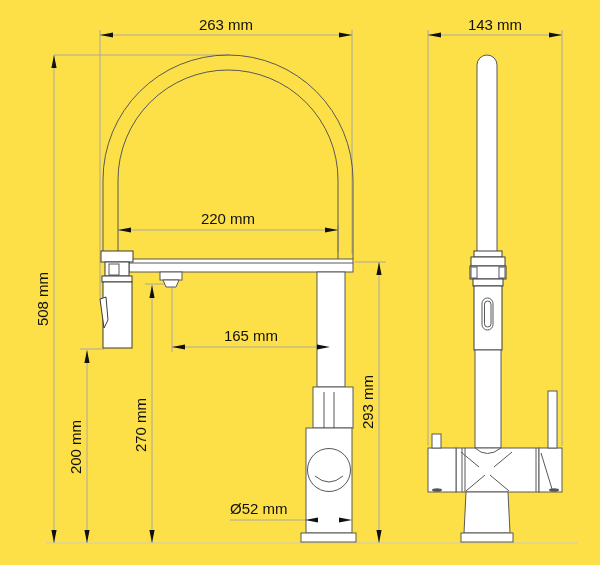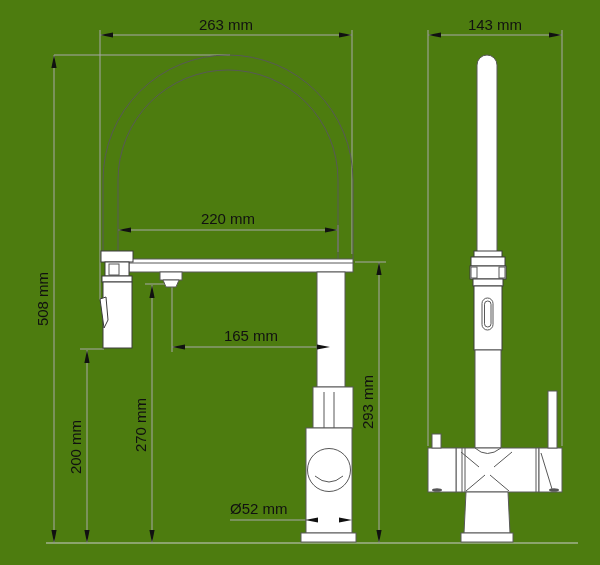--- a/index.html
+++ b/index.html
@@ -1,19 +1,19 @@
 <!DOCTYPE html>
 <html><head>
 <meta charset="utf-8">
 <style>
   html,body{margin:0;padding:0;background:#ffffff;}
   .sheet{
     position:relative;
     width:600px;height:565px;
-    background:#4d7c0f;
+    background:#fde047;
     font-family:"Liberation Sans", sans-serif;
     overflow:hidden;
   }
   svg text{
     font-family:"Liberation Sans", sans-serif;
     font-size:15px;
     fill:#111111;
   }
   .objline{stroke:#585858;stroke-width:1;fill:none;}
   .objfill{stroke:#585858;stroke-width:1;fill:#ffffff;}

